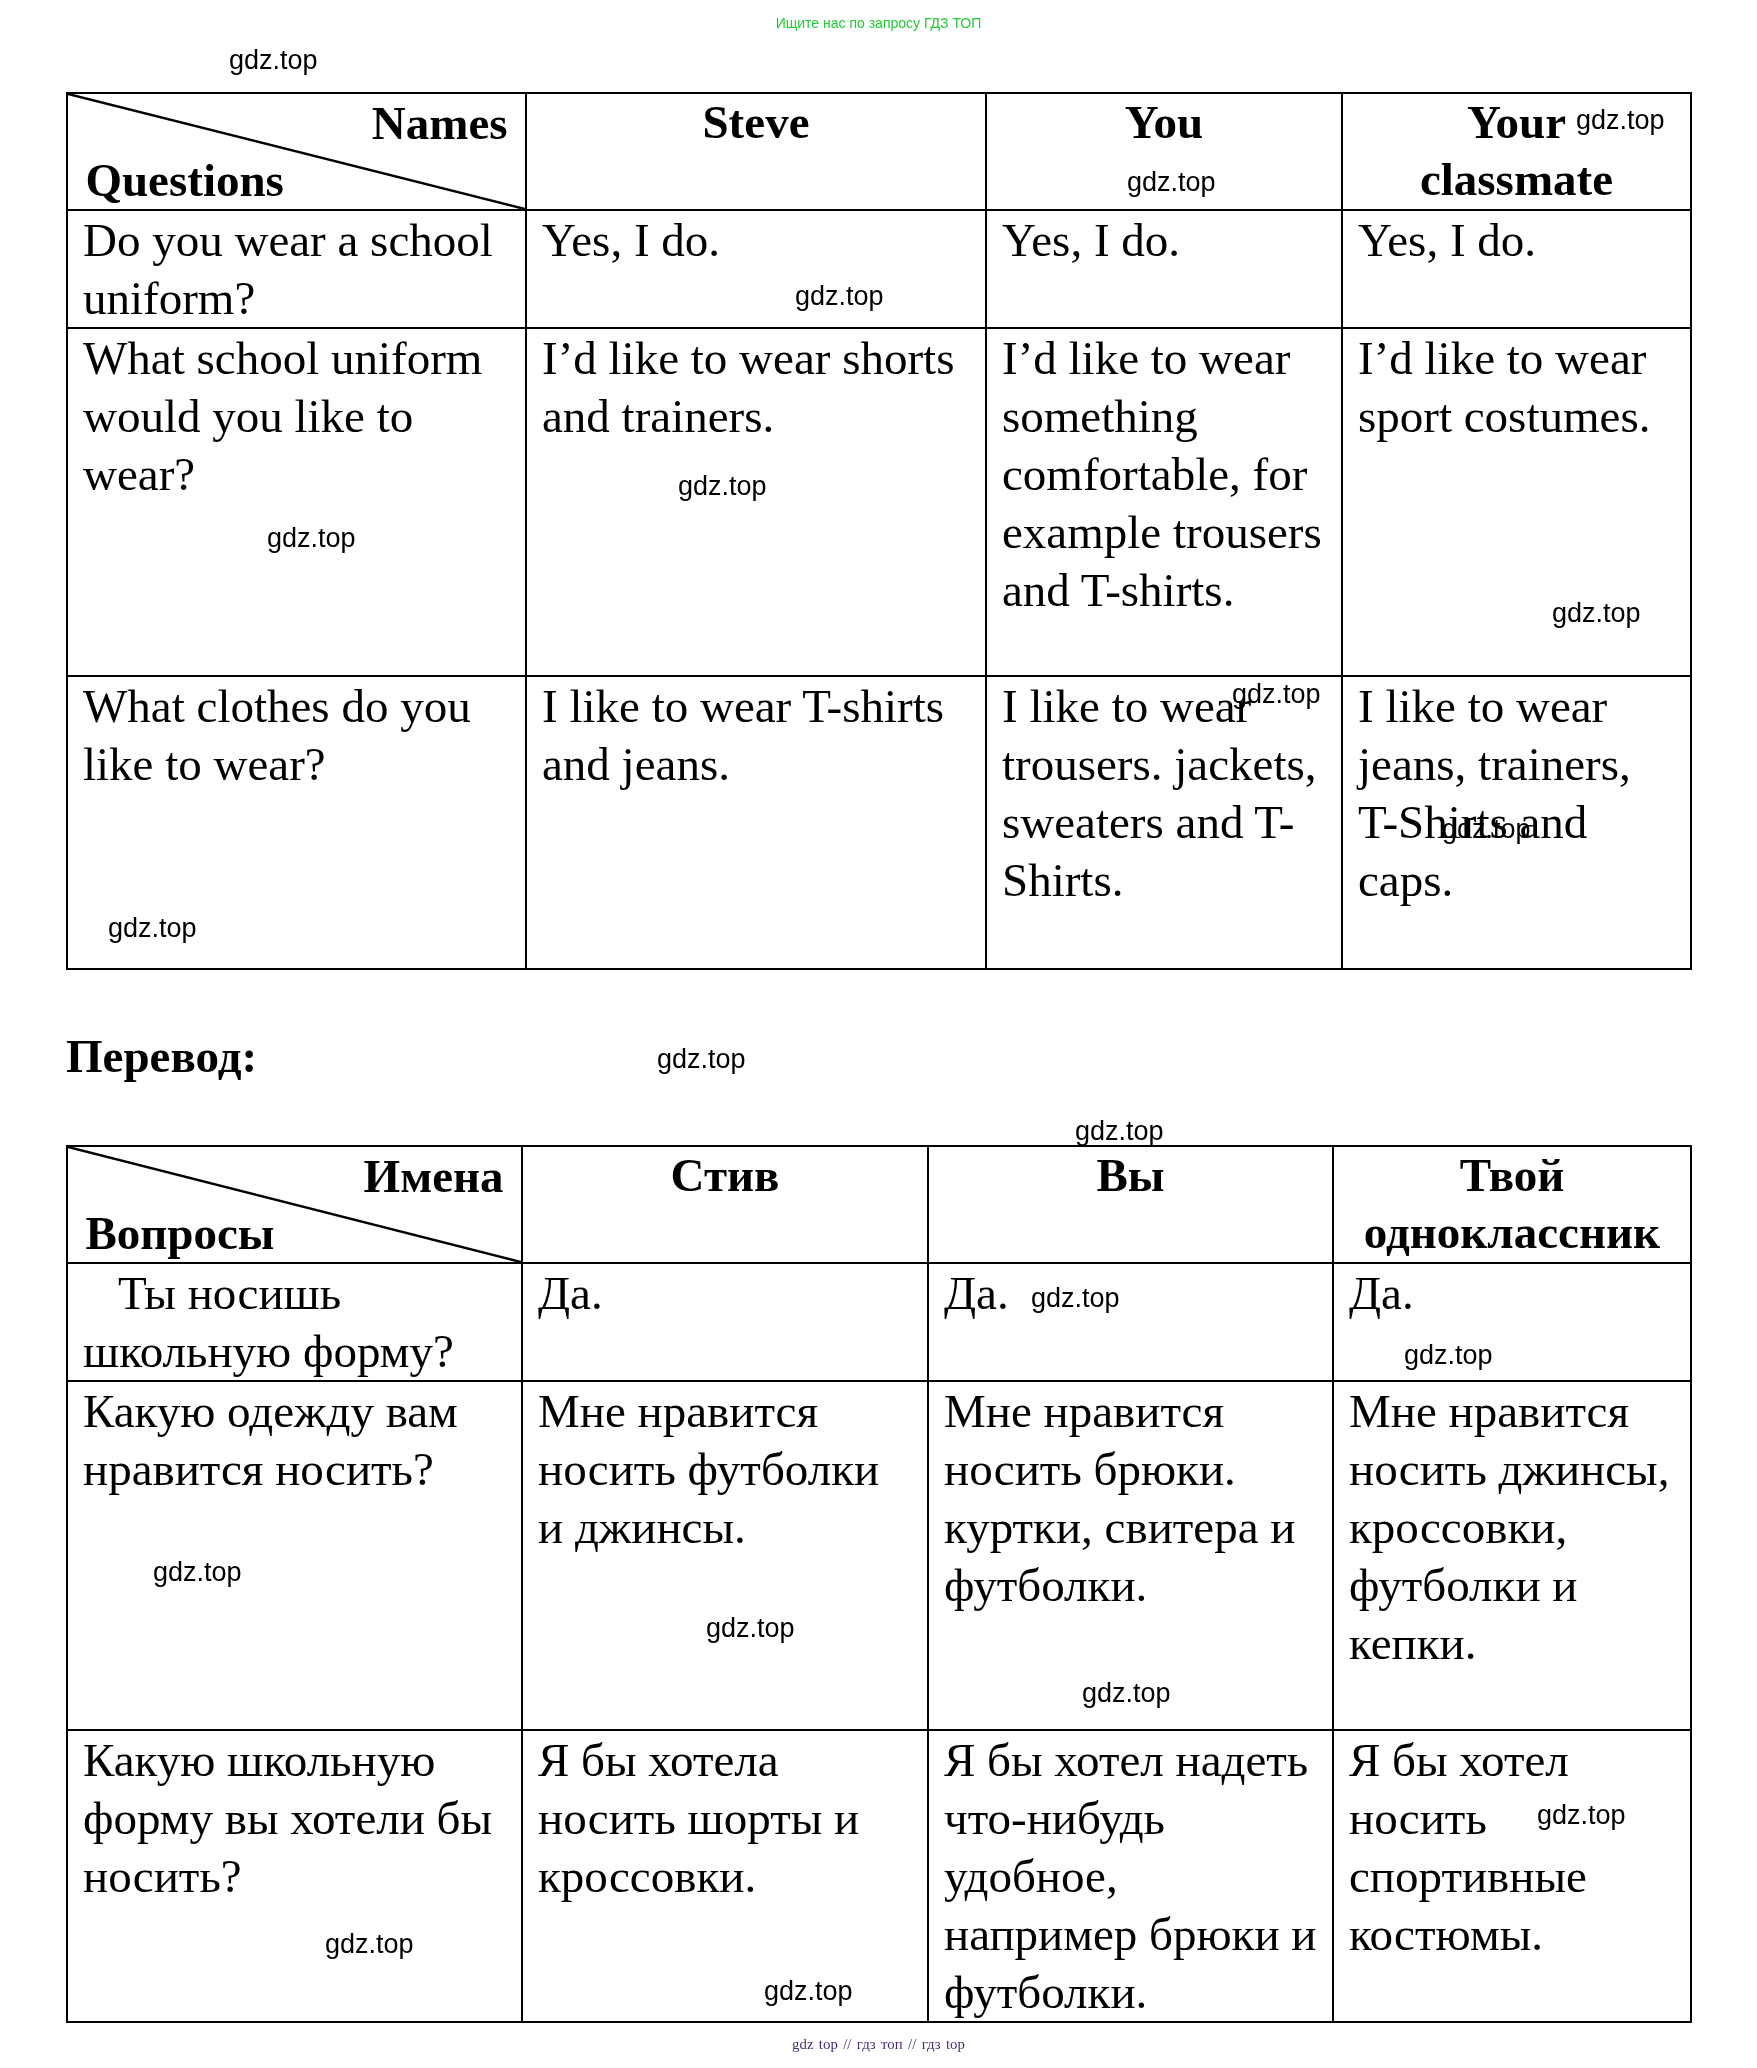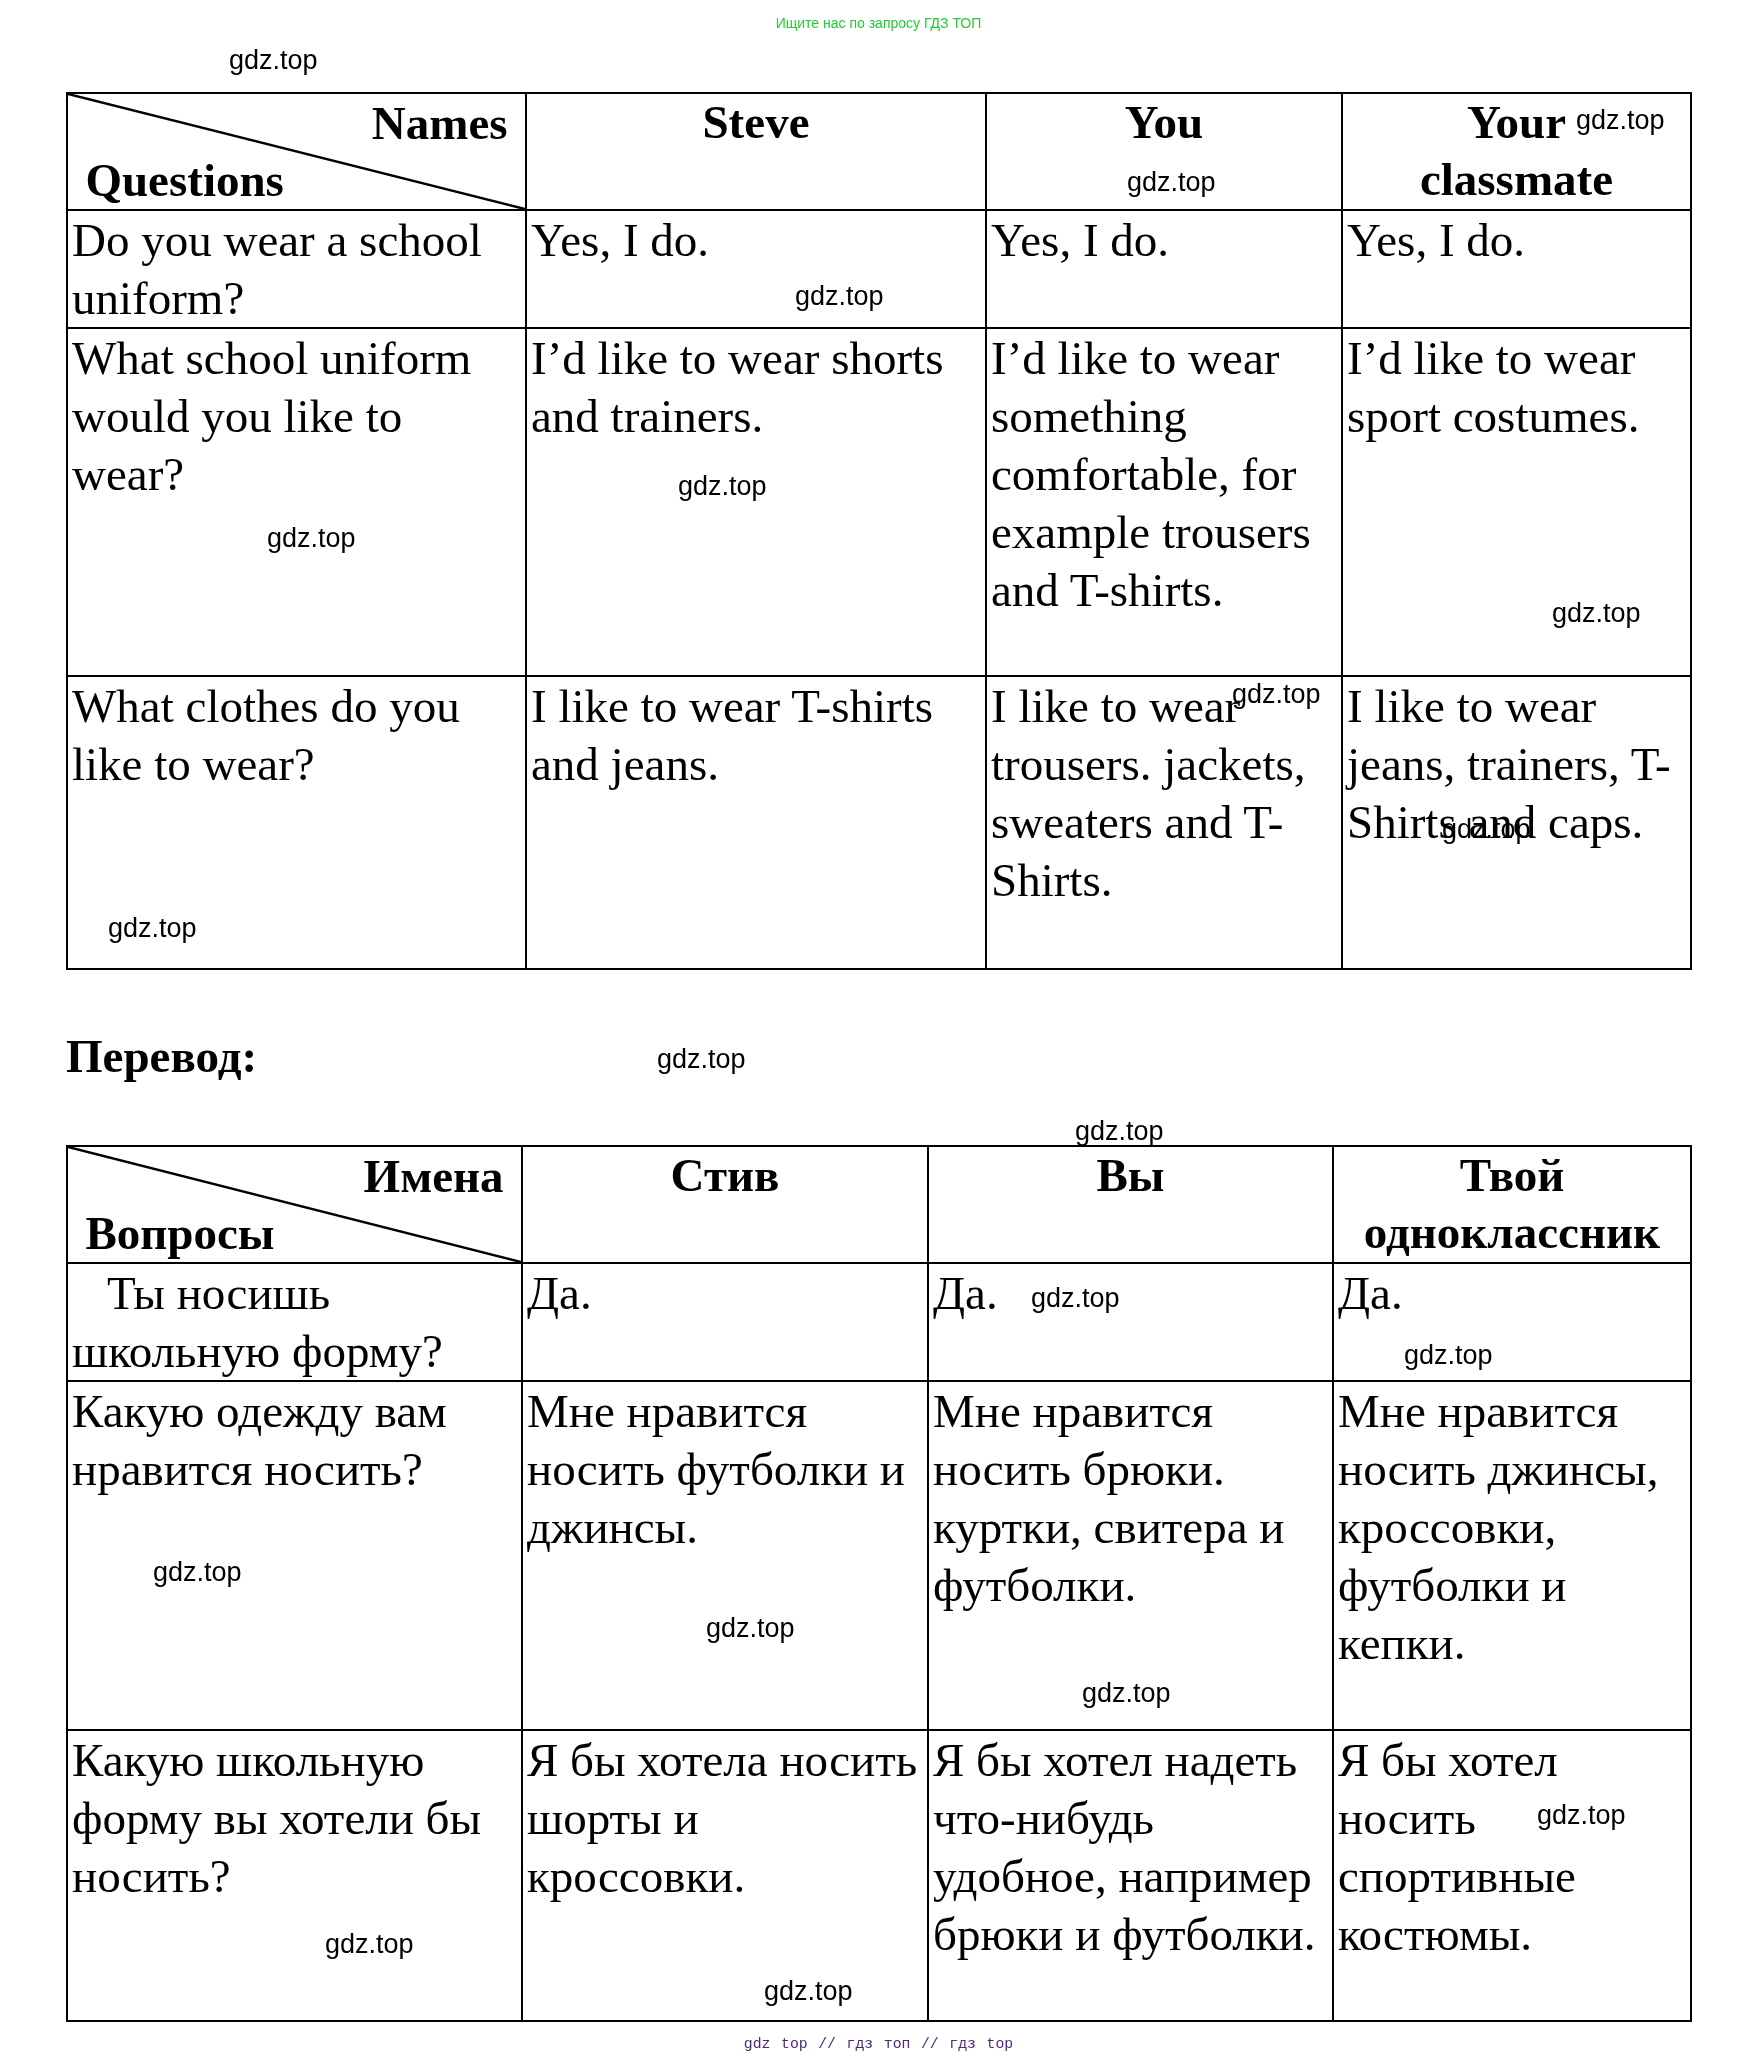--- a/index.html
+++ b/index.html
@@ -1,22 +1,22 @@
 <!DOCTYPE html>
 <html style="font-size:14px"><head>
 <meta charset="utf-8">
 <style>
   html, body { margin: 0; padding: 0; background: #ffffff; }
   body { width: 1757px; height: 2068px; position: relative; overflow: hidden; font-family: "Liberation Serif", serif; color: #000; }
   .banner { position: absolute; left: 0; width: 1757px; top: 15px; text-align: center; font-family: "Liberation Sans", sans-serif; font-size: 14px; color: #22cc33; line-height: 17.4px; }
-  .footer { position: absolute; left: 0; width: 1757px; top: 2035px; text-align: center; font-family: Liberation Mono, monospace; font-size: 14.8px; color: #4b2a7a; line-height: 19px; word-spacing: 1.7px; }
+  .footer { position: absolute; left: 0; width: 1757px; top: 2035px; text-align: center; font-family: Liberation Serif, serif; font-size: 14.8px; color: #4b2a7a; line-height: 19px; word-spacing: 1.7px; }
   .wm { position: absolute; font-family: "Liberation Sans", sans-serif; font-size: 27px; color: #000000; line-height: 28px; white-space: nowrap; }
   .heading { position: absolute; left: 66px; top: 1030px; font-size: 47px; font-weight: bold; line-height: 52px; }
   table.grid { position: absolute; border-collapse: collapse; table-layout: fixed; }
-  table.grid td { border: 2.6px solid #000; vertical-align: top; padding: 0 4px; font-size: 47px; line-height: 58px; }
+  table.grid td { border: 2.6px solid #000; vertical-align: top; padding: 0 15px; font-size: 47px; line-height: 58px; }
   table.grid td.h { font-weight: bold; text-align: center; font-size: 47px; line-height: 57px; }
   .diag { position: relative; padding: 0 !important; }
   .diag svg { position: absolute; left: 0; top: 0; width: 100%; height: 100%; }
   .diag .top-label { position: absolute; right: 17.4px; top: 0; font-weight: bold; }
   .diag .bottom-label { position: absolute; left: 17.4px; bottom: 0; font-weight: bold; }
   #t1 { left: 66px; top: 92px; width: 1624px; }
   #t2 { left: 66px; top: 1145px; width: 1624px; }
 </style>
 </head>
 <body>

